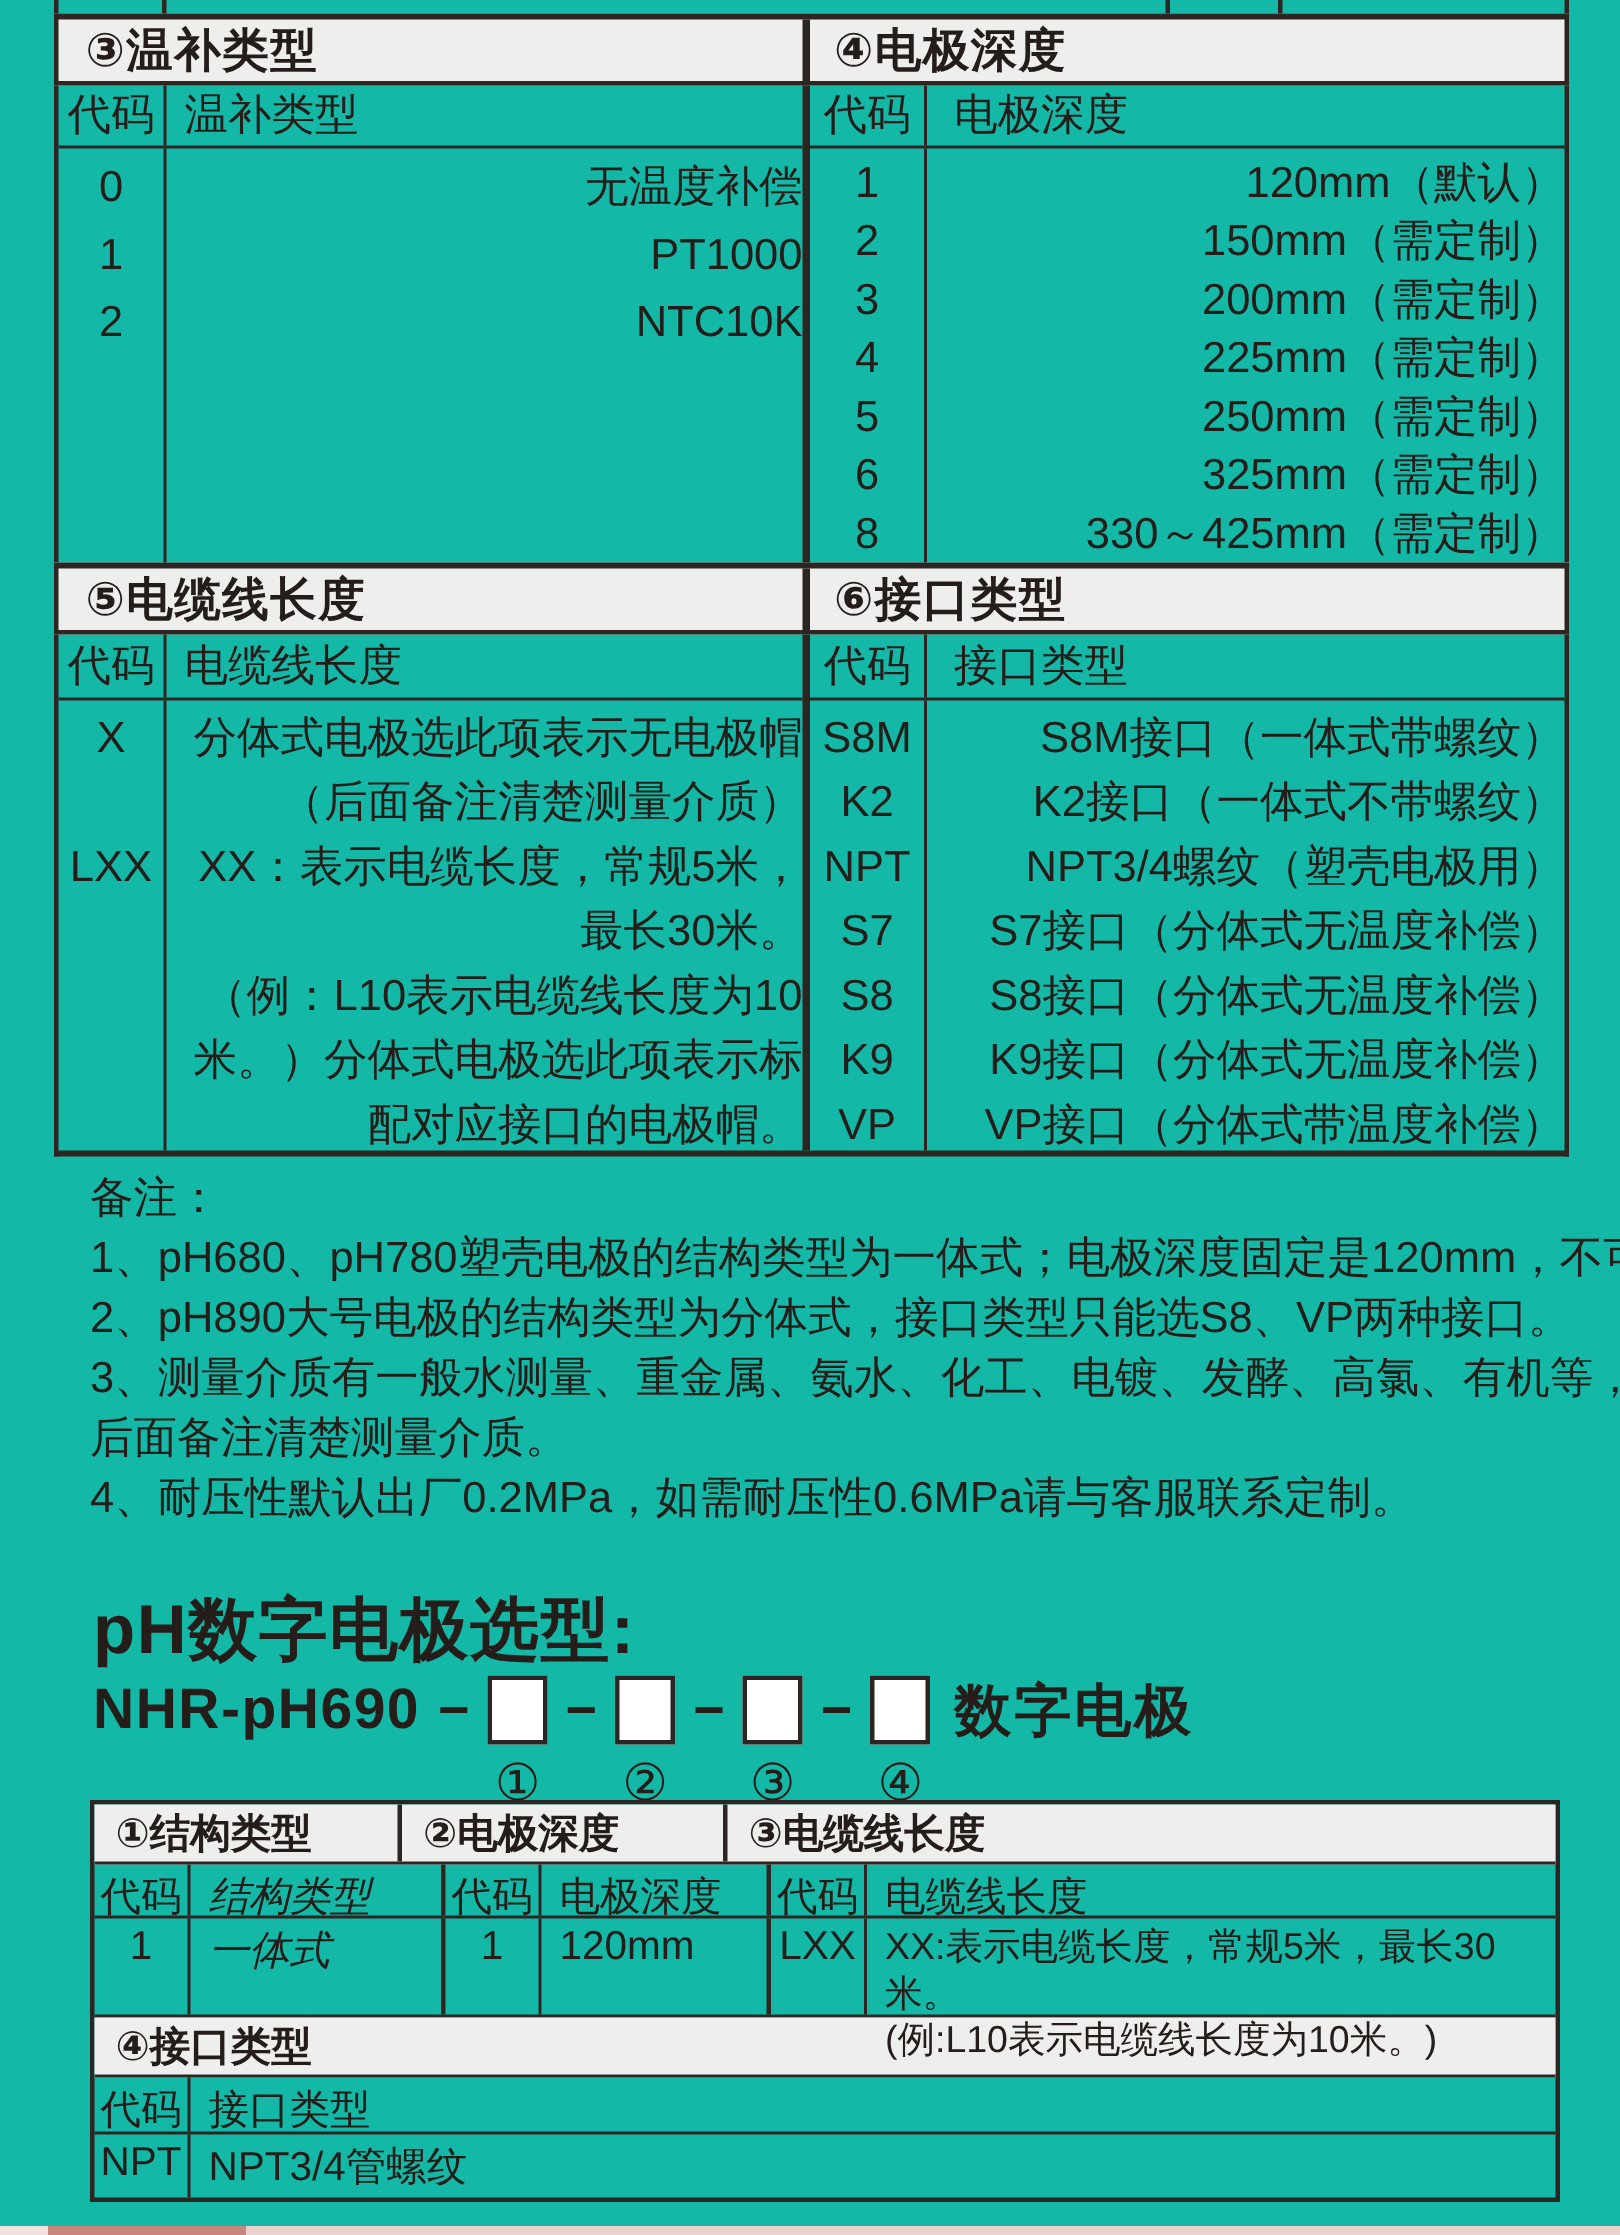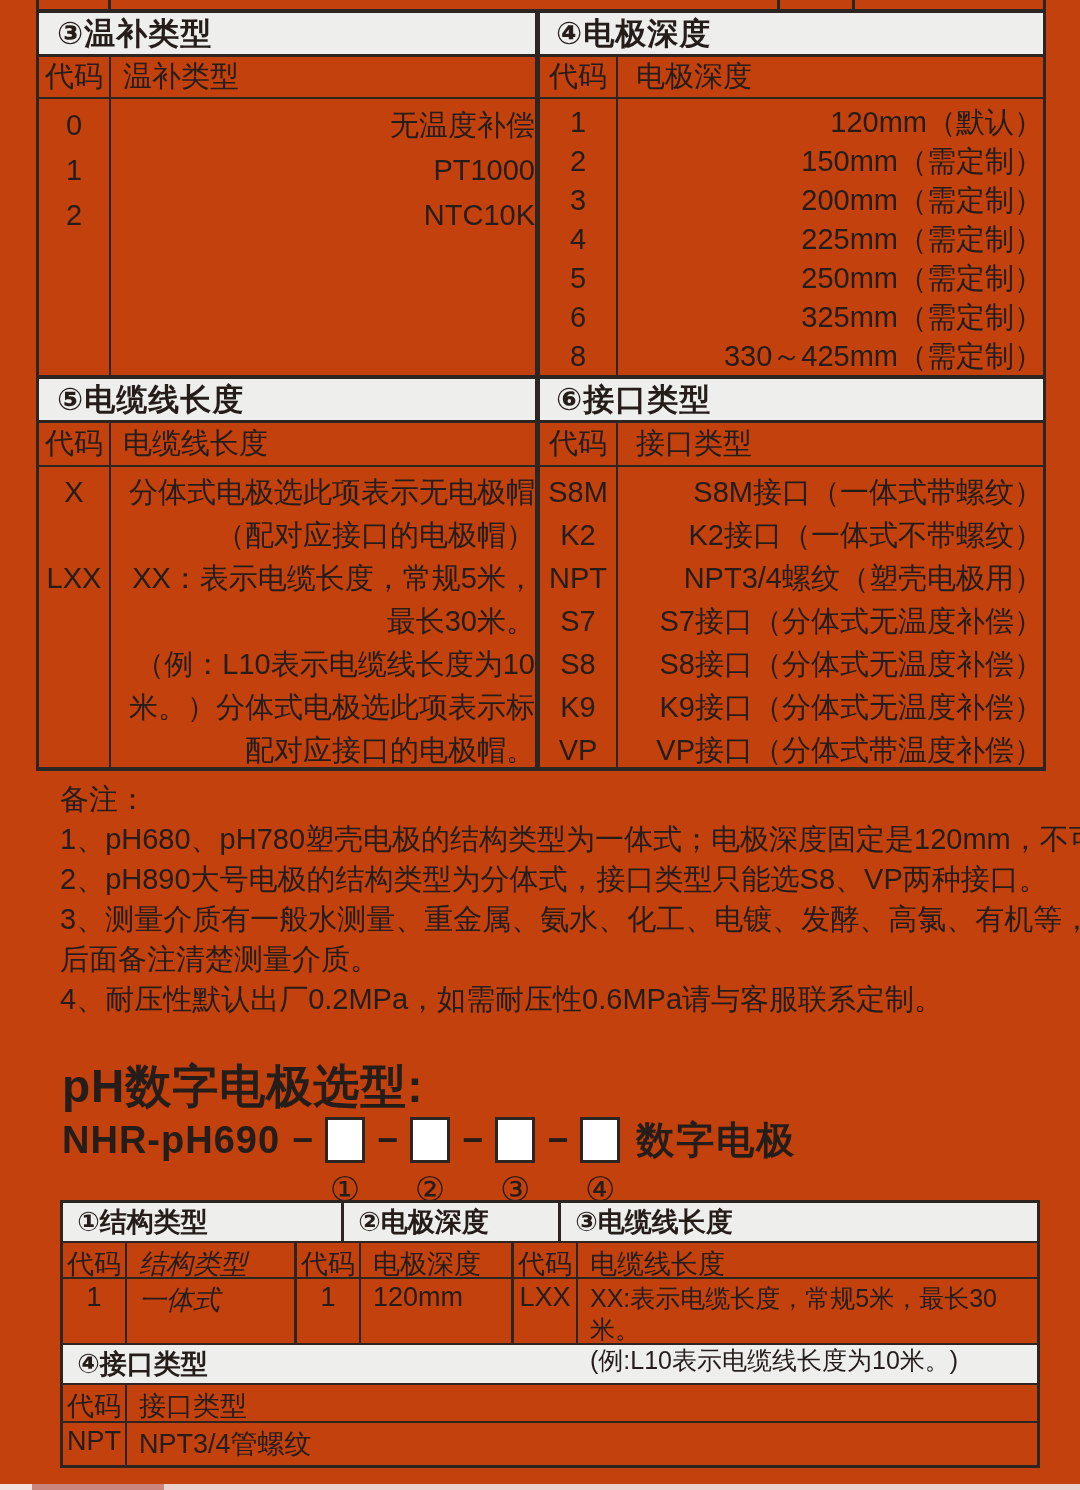--- a/index.html
+++ b/index.html
@@ -1,21 +1,21 @@
 <!DOCTYPE html>
 <html><head>
 <meta charset="utf-8">
 <style>
   * { box-sizing: border-box; margin: 0; padding: 0; }
   html,body { background:#ffffff; }
   .page {
     position: relative;
     width: 1080px;
     height: 1490px;
-    background: #c2410c;
+    background: #14b8a6;
     font-family: "Liberation Sans", "DejaVu Sans", sans-serif;
     color: #241d1a;
     overflow: hidden;
   }
   
   .top-wrap { position: absolute; left: 36px; top: 0; width: 1010px; }
   .remnant { position: relative; height: 9px; }
   .remnant i { position: absolute; top: 0; bottom: 0; width: 3px; background: #2c2522; }
   .band {
     display: flex; height: 48px; background: #eeeeec;
@@ -80,21 +80,21 @@
     font-size: 34px; font-weight: normal; color: #241d1a;
   }
   .msuffix { font-size: 38px; margin-left: 16px; letter-spacing: 2px; }
   
   .bot { position: absolute; left: 60px; top: 1200px; width: 980px; border: 3px solid #2c2522; }
   .bt-band { display: flex; height: 40px; background: #eeeeec; border-bottom: 2px solid #2c2522; }
   .bt-band .cell {
     display: flex; align-items: center; padding-left: 14px;
     font-size: 27px; font-weight: bold;
   }
-  .bs1 { width: 281px; border-right: 3px solid #2c2522; }
+  .bs1 { width: 205px; border-right: 3px solid #2c2522; }
   .bs2 { width: 217px; border-right: 3px solid #2c2522; }
   .bs3 { flex: 1; }
   .bt-row { display: flex; border-bottom: 2px solid #2c2522; font-size: 27px; }
   .bt-ch { height: 36px; }
   .bt-body { height: 66px; }
   .bt-row .cc {
     width: 64px; border-right: 2px solid #2c2522;
     display: flex; justify-content: center; padding-top: 3px;
   }
   .bt-row .cd { padding-left: 12px; padding-top: 3px; }
@@ -182,21 +182,21 @@
           <div class="c1 w72">代码</div>
           <div class="c2 pl12">电缆线长度</div>
         </div>
         <div class="bd bd-mid">
           <div class="c1 w72">
             <div class="row-x lh43">X</div>
             <div class="lh43">LXX</div>
           </div>
           <div class="c2 pl12">
             <div class="row-x lines lh43">分体式电极选此项表示无电极帽
-（配对应接口的电极帽）</div>
+（后面备注清楚测量介质）</div>
             <div class="lines lh43">XX：表示电缆长度，常规5米，
 最长30米。
 （例：L10表示电缆线长度为10
 米。）分体式电极选此项表示标
 配对应接口的电极帽。</div>
           </div>
         </div>
       </div>
       <div class="half-r">
         <div class="ch ch-mid">

